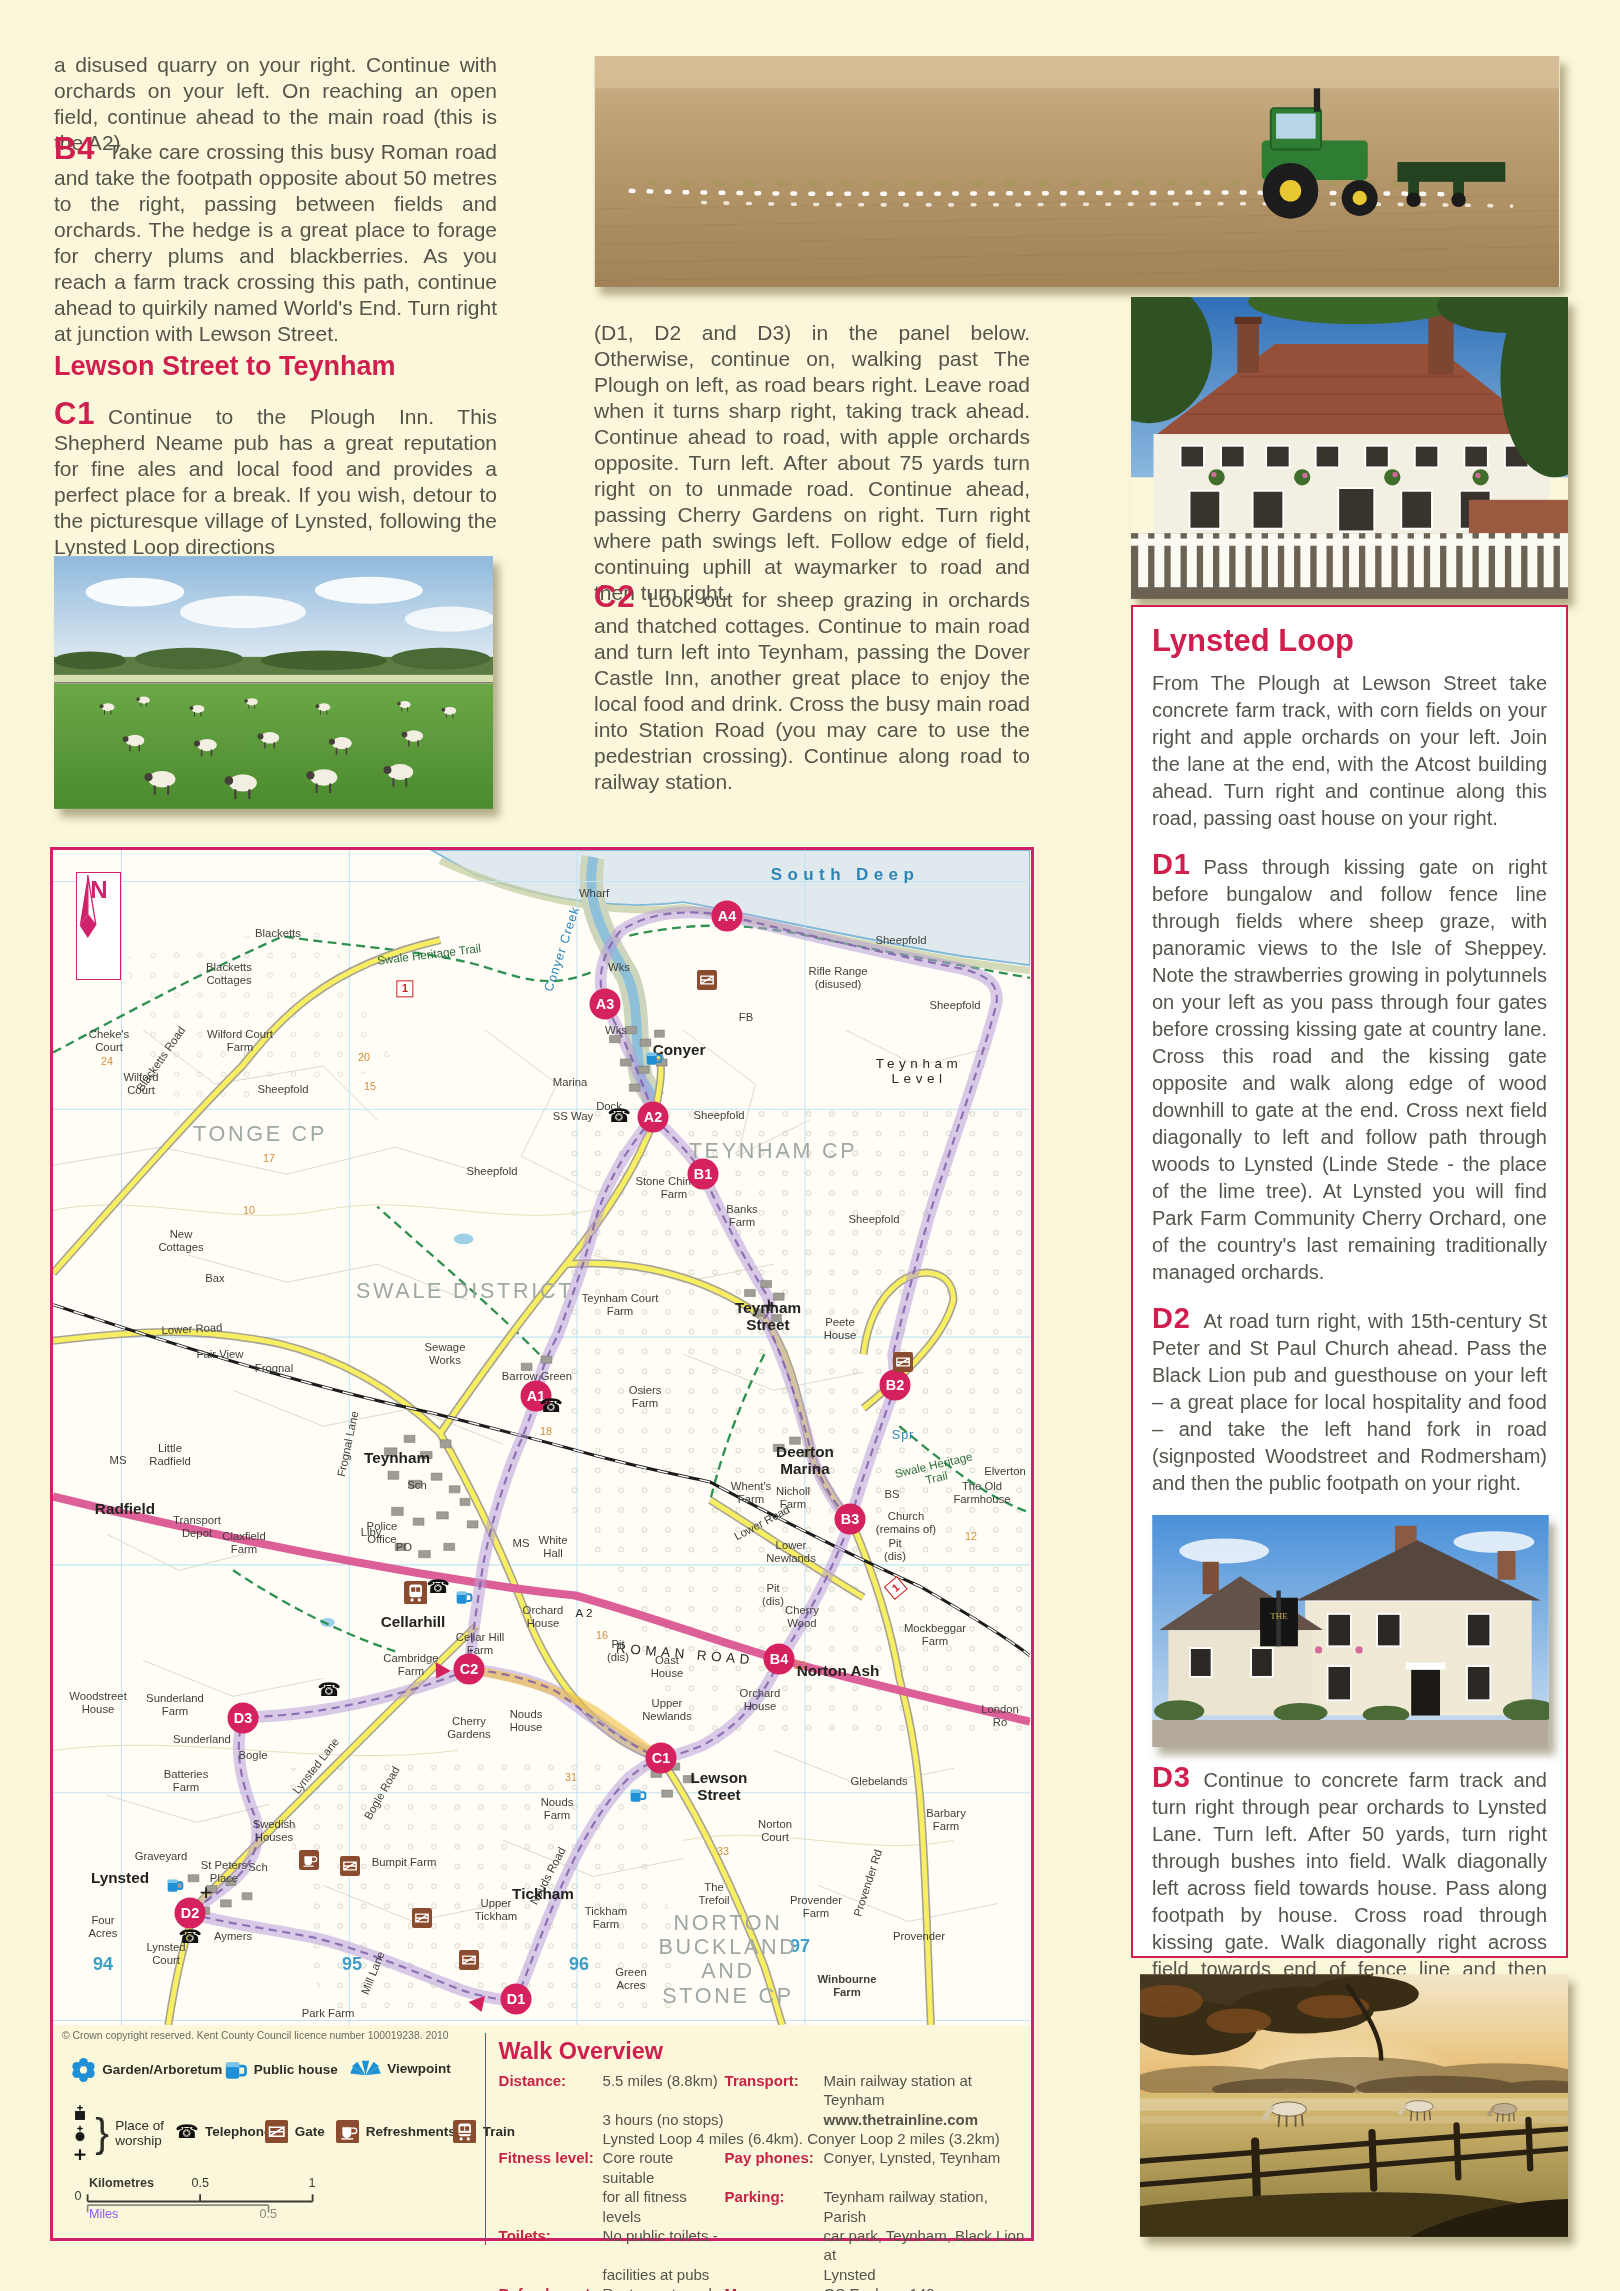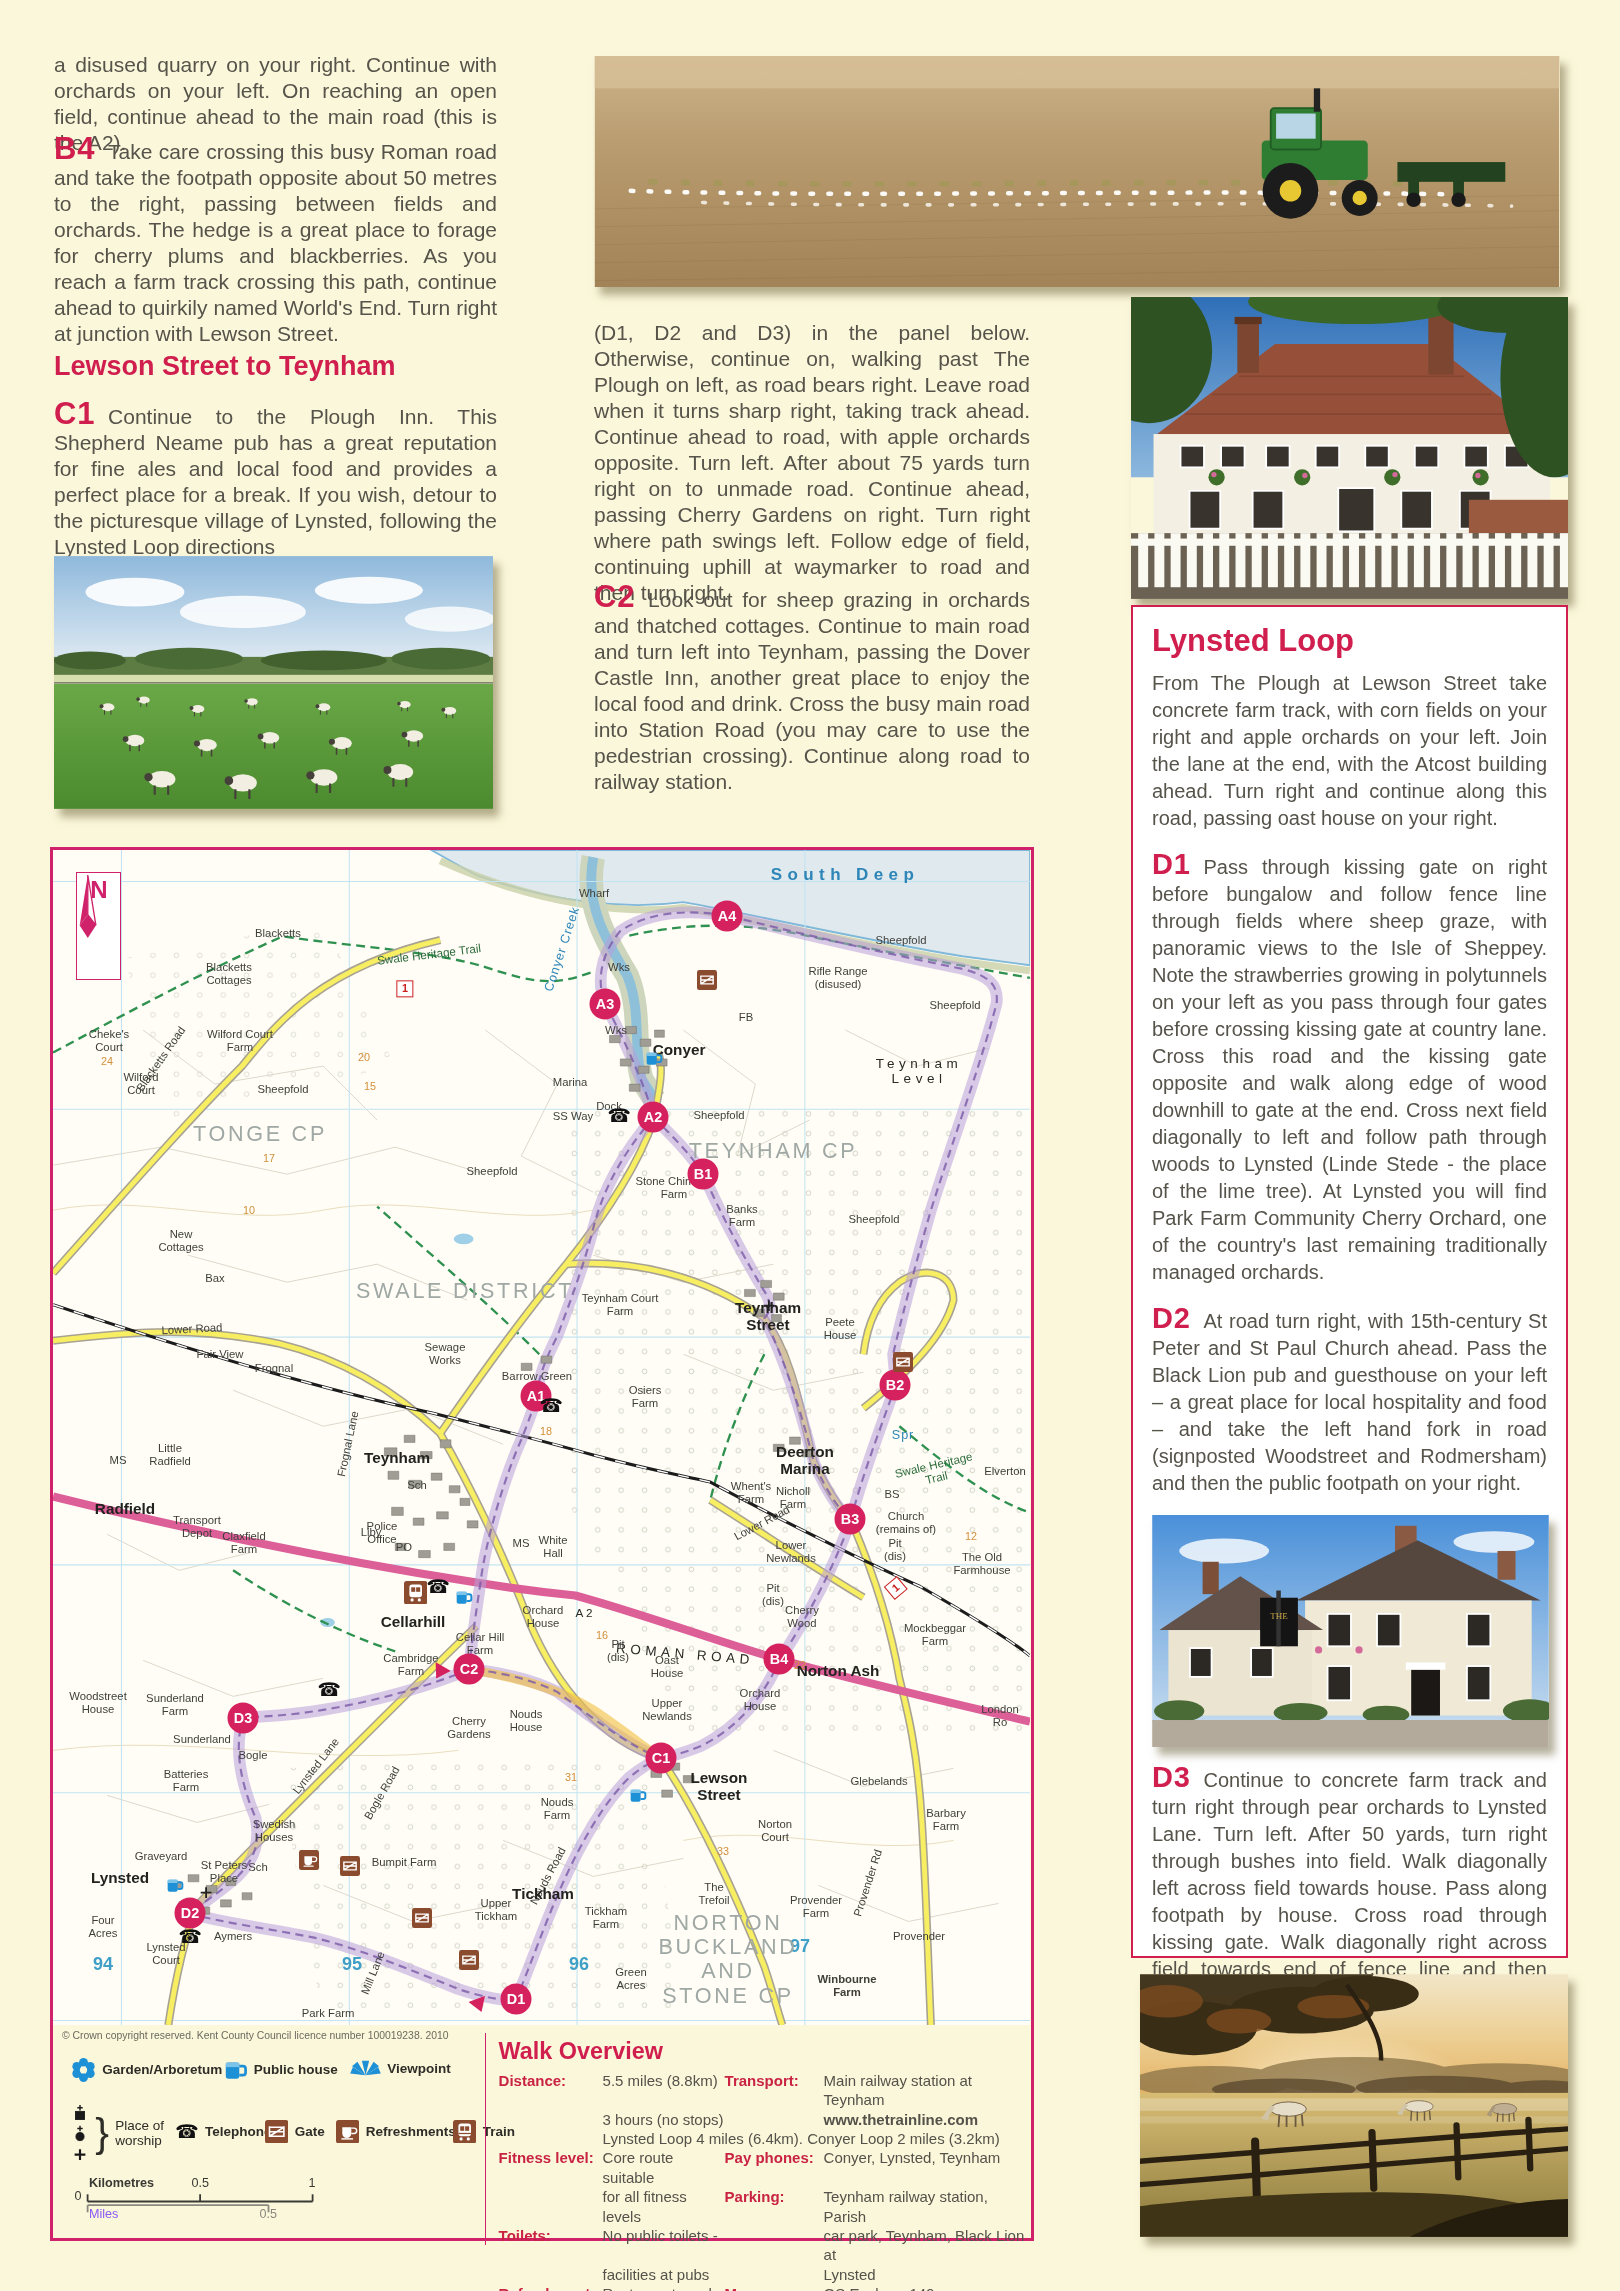--- a/index.html
+++ b/index.html
@@ -560,21 +560,21 @@
 Farm</div>
         <div class="mlbl orange" style="left: 493px; top: 581px;">18</div>
         <div class="mlbl" style="left: 117px; top: 605px;">Little
 Radfield</div>
         <div class="mlbl" style="left: 65px; top: 610px;">MS</div>
         <div class="mlbl" style="left: 295px; top: 594px; transform: translate(-50%, -50%) rotate(-78deg);">Frognal Lane</div>
         <div class="mlbl town" style="left: 344px; top: 608px;">Teynham</div>
         <div class="mlbl town" style="left: 752px; top: 610px;">Deerton
 Marina</div>
         <div class="mlbl" style="left: 952px; top: 621px;">Elverton</div>
-        <div class="mlbl" style="left: 929px; top: 714px;">The Old
+        <div class="mlbl" style="left: 929px; top: 643px;">The Old
 Farmhouse</div>
         <div class="mlbl" style="left: 839px; top: 644px;">BS</div>
         <div class="mlbl" style="left: 853px; top: 673px;">Church
 (remains of)</div>
         <div class="mlbl" style="left: 740px; top: 648px;">Nicholl
 Farm</div>
         <div class="mlbl" style="left: 698px; top: 643px;">Whent's
 Farm</div>
         <div class="mlbl" style="left: 709px; top: 673px; transform: translate(-50%, -50%) rotate(-28deg);">Lower Road</div>
         <div class="mlbl" style="left: 738px; top: 702px;">Lower

